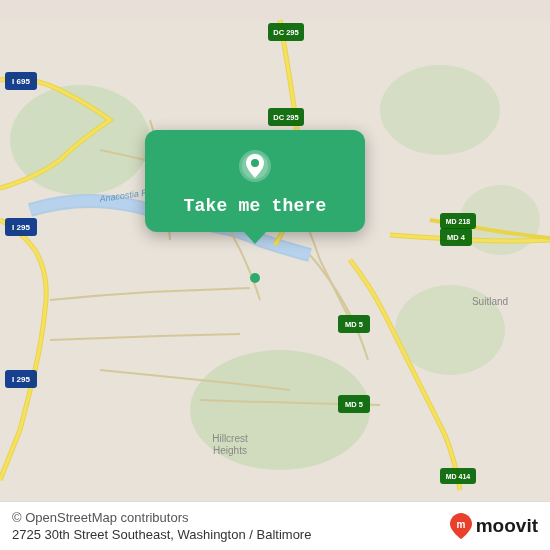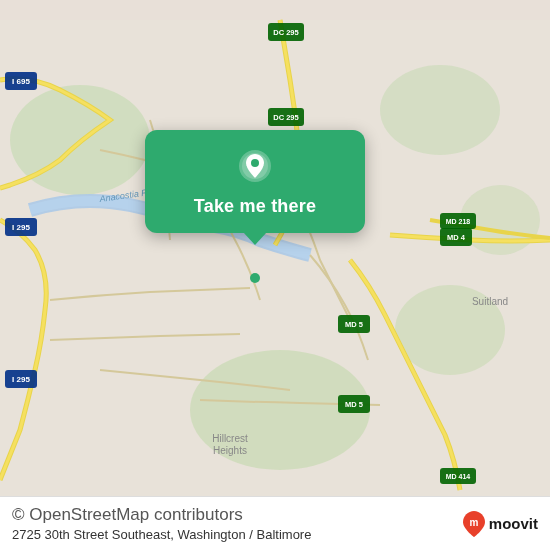--- a/index.html
+++ b/index.html
@@ -36,21 +36,21 @@
       background: white;
       padding: 8px 12px;
       display: flex;
       align-items: center;
       justify-content: space-between;
       border-top: 1px solid #ddd;
       z-index: 10;
     }
 
     #attribution {
-      font-size: 17px;
+      font-size: 13px;
       color: #555;
     }
 
     #address-text {
       font-size: 13px;
       color: #333;
       font-weight: 500;
     }
 
     #moovit-logo {
@@ -98,20 +98,21 @@
 
     #take-me-there-btn {
       color: white;
       font-size: 18px;
       font-weight: 600;
       background: none;
       border: none;
       cursor: pointer;
       text-align: center;
       letter-spacing: 0.2px;
+      font-family: Liberation Mono, monospace;
     }
   </style>
 </head>
 <body>
 
 <div id="map-container">
 
   <svg id="map-svg" viewBox="0 0 550 510" xmlns="http://www.w3.org/2000/svg">
 
     <rect width="550" height="510" fill="#e8e2d9"></rect>
@@ -210,17 +211,17 @@
     <div style="display:flex; flex-direction:column; gap:2px; flex:1;">
       <span id="attribution">© OpenStreetMap contributors</span>
       <span id="address-text">2725 30th Street Southeast, Washington / Baltimore</span>
     </div>
     <div id="moovit-logo" style="display:flex; align-items:center; gap:4px;">
 
       <svg width="22" height="26" viewBox="0 0 22 26" xmlns="http://www.w3.org/2000/svg">
         <path d="M11 0 C5 0 0 5 0 11 C0 18 11 26 11 26 C11 26 22 18 22 11 C22 5 17 0 11 0 Z" fill="#e8402a"></path>
         <text x="11" y="15" text-anchor="middle" fill="white" font-size="10" font-weight="bold">m</text>
       </svg>
-      <span id="moovit-logo-text" style="font-size:15px; font-weight:bold; color:#1a1a1a;">moovit</span>
+      <span id="moovit-logo-text" style="font-size:19px; font-weight:bold; color:#1a1a1a;">moovit</span>
     </div>
   </div>
 
 </div>
 
 </body></html>

